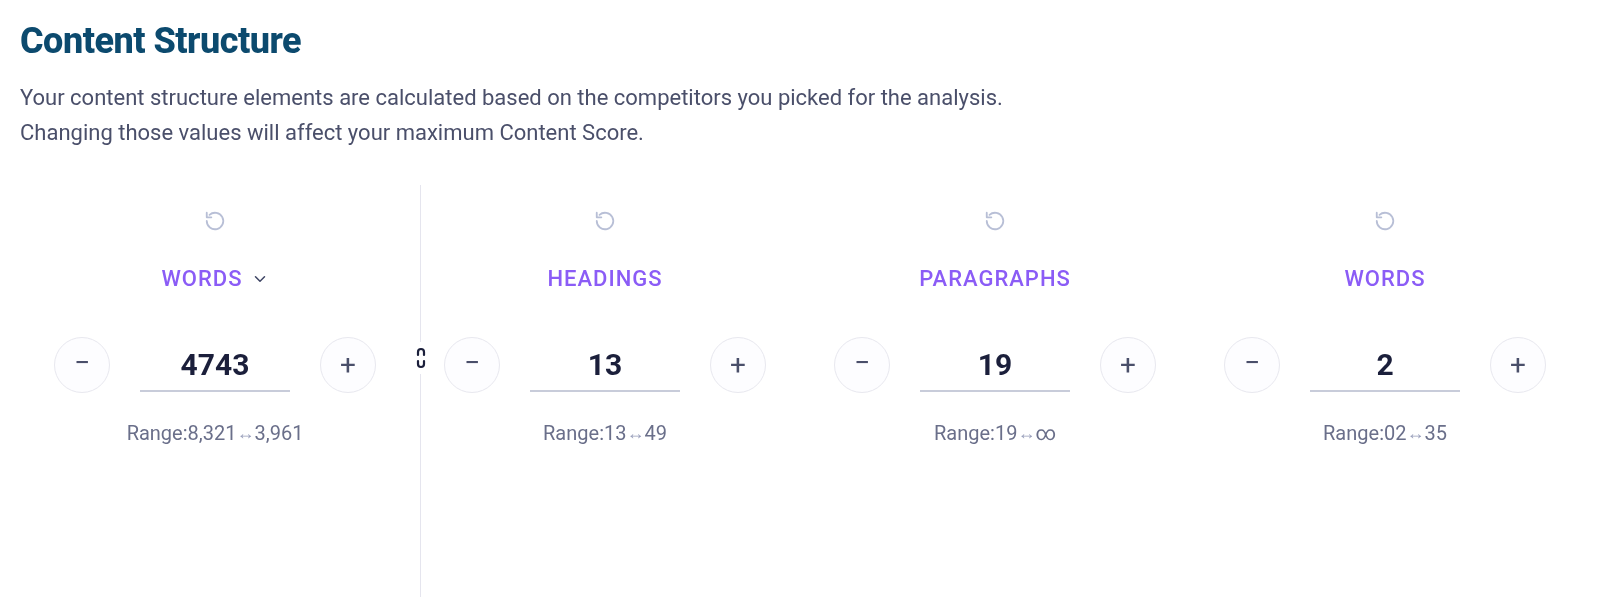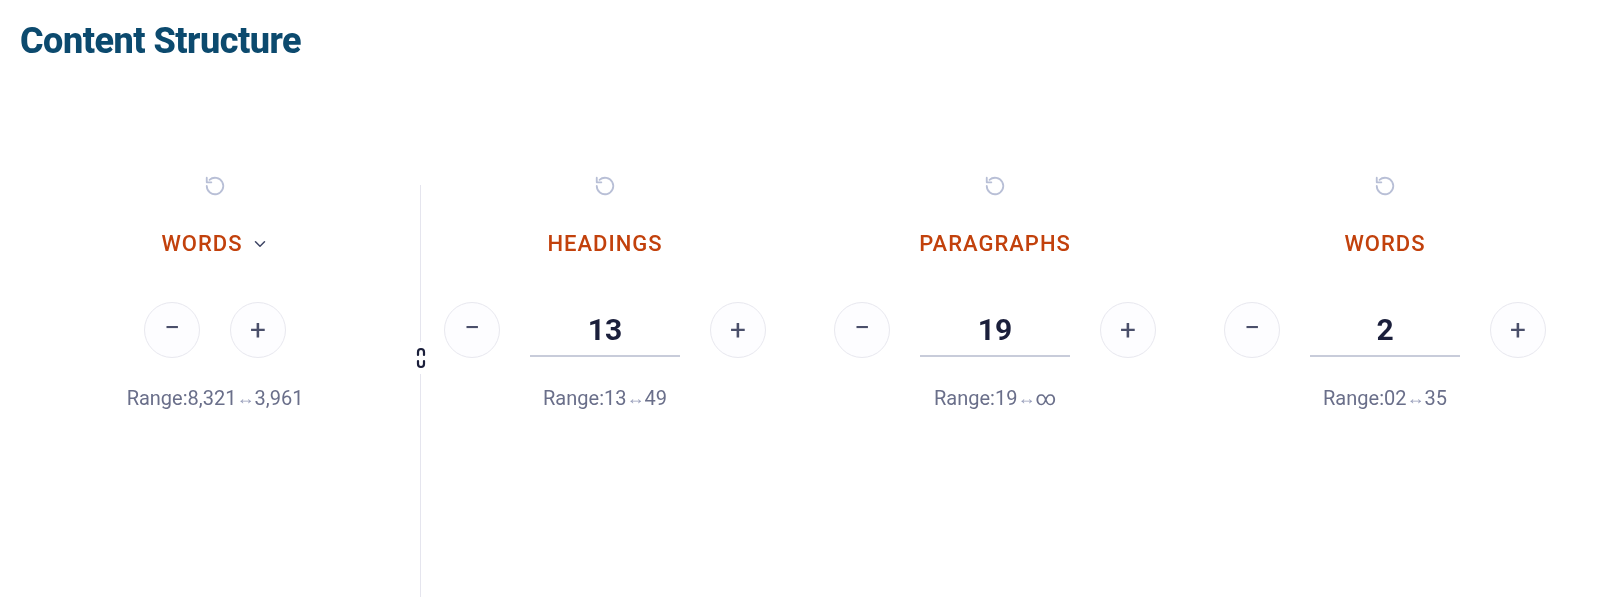--- a/index.html
+++ b/index.html
@@ -62,21 +62,21 @@
     .reset-icon {
       width: 22px;
       height: 22px;
       color: #b8bfd6;
       margin-bottom: 34px;
       cursor: pointer;
     }
     .metric-label {
       font-size: 22px;
       letter-spacing: 1px;
-      color: #c2410c;
+      color: #8b5cf6;
       font-weight: 500;
       margin-bottom: 46px;
       display: flex;
       align-items: center;
       gap: 8px;
     }
     .chevron {
       width: 18px;
       height: 18px;
       color: #3e4564;
@@ -127,21 +127,22 @@
       align-items: center;
       color: #9aa0bc;
       font-size: 18px;
     }
   </style>
 </head>
 <body>
 
 <h1 class="title">Content Structure</h1>
 <p class="description">
-  <br>
+  <span>Your content structure elements are calculated based on the competitors you picked for the analysis.</span><br>
+  <span>Changing those values will affect your maximum Content Score.</span>
 </p>
 
 <div class="divider"></div>
 <div class="link-toggle">
   <svg width="20" height="24" viewBox="0 0 20 24" fill="none" stroke="#1b1f3b" stroke-width="2.2" stroke-linecap="round">
     <path d="M7 9 V6 a3 3 0 0 1 6 0 v3"></path>
     <path d="M7 15 v3 a3 3 0 0 0 6 0 v-3"></path>
   </svg>
 </div>
 
@@ -153,20 +154,21 @@
         <polyline points="3 3 3 8 8 8"></polyline>
     </svg>
     <div class="metric-label">
       <span>WORDS</span>
       <svg class="chevron" viewBox="0 0 24 24" fill="none" stroke="currentColor" stroke-width="2" stroke-linecap="round" stroke-linejoin="round">
           <polyline points="6 9 12 15 18 9"></polyline>
         </svg>
     </div>
     <div class="stepper">
       <div class="step-btn minus">−</div>
+      <input class="value-input" value="4743" style="">
       <div class="step-btn">+</div>
     </div>
     <div class="range-text">
       <span>Range:</span>
       <span>8,321</span>
       <span class="range-arrow">↔</span>
       <span>3,961</span>
     </div>
   </div>
 

